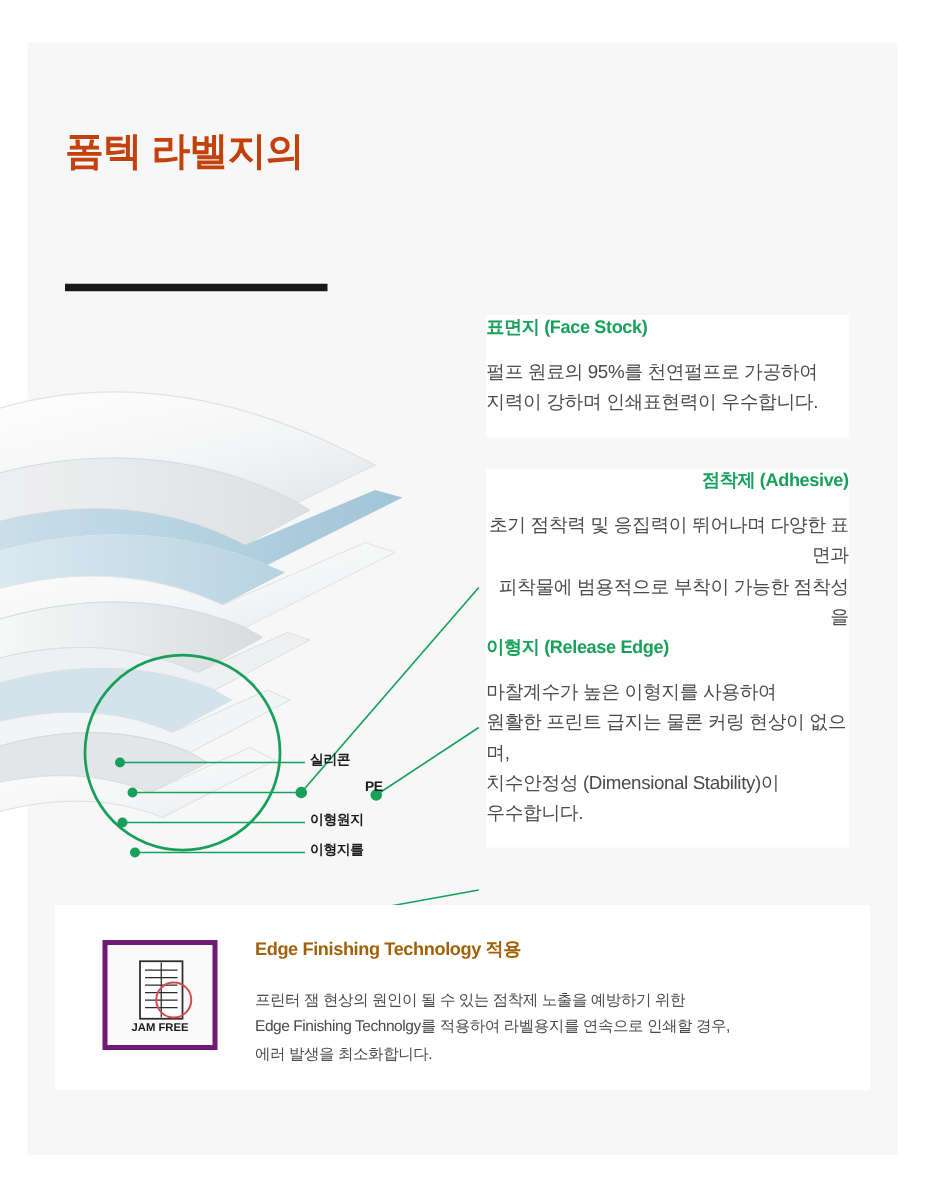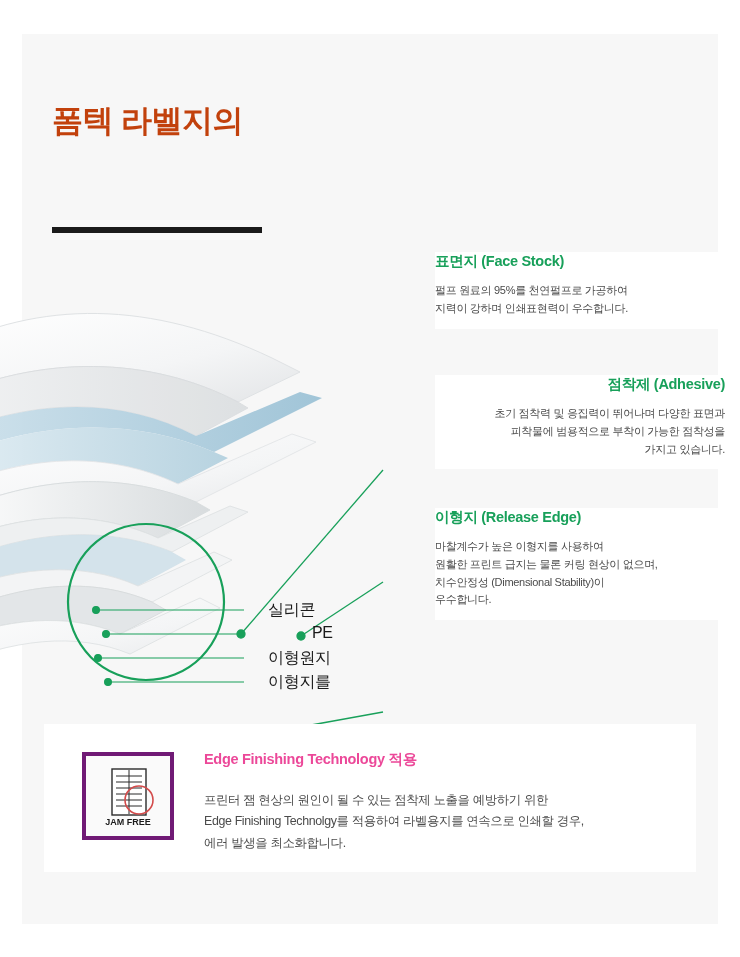--- a/index.html
+++ b/index.html
@@ -53,31 +53,30 @@
     position: absolute;
     left: 0px; top: 230px;
     width: 400px; height: 470px;
   }
   .illus svg { display: block; }
 
   
   .callout {
     position: absolute;
     background: #ffffff;
-    margin-left: 46px;
   }
   .callout .c-title {
     font-size: 14.5px;
     font-weight: bold;
     color: #18a05a;
     margin: 0 0 7px 0;
     letter-spacing: -0.3px;
   }
   .callout .c-body {
-    font-size: 11px;
+    font-size: 15px;
     color: #4b4b4b;
     line-height: 1.62;
     letter-spacing: -0.3px;
     white-space: pre-line;
   }
   #callout-face  { left: 389px; top: 252px; width: 290px; }
   #callout-adh   { left: 389px; top: 375px; width: 290px; text-align: right; }
   #callout-liner { left: 389px; top: 508px; width: 290px; }
 
   
@@ -89,26 +88,25 @@
   }
 
   
   .zoom-labels {
     position: absolute;
     left: 248px; top: 600px;
     width: 150px;
   }
   .zoom-label {
     position: absolute;
-    font-size: 16px;
-    font-weight: normal;
+    font-size: 11px;
+    font-weight: bold;
     color: #1a1a1a;
     letter-spacing: -0.3px;
     white-space: nowrap;
-    margin-left: 20px;
   }
   #zl0 { left: 0px;  top: 0px; }
   #zl1 { left: 0px;  top: 24px; padding-left: 44px; }
   #zl2 { left: 0px;  top: 48px; }
   #zl3 { left: 0px;  top: 72px; }
 
   
   .bottom {
     position: absolute;
     left: 44px; top: 724px;
@@ -133,21 +131,21 @@
     letter-spacing: 0px;
   }
   .bottom-text {
     position: absolute;
     left: 160px; top: 26px;
     width: 470px;
   }
   .bottom-title {
     font-size: 14.5px;
     font-weight: bold;
-    color: #ec4899;
+    color: #a16207;
     margin: 0 0 8px 0;
     letter-spacing: -0.3px;
   }
   .bottom-body {
     font-size: 12.4px;
     color: #4b4b4b;
     line-height: 1.72;
     letter-spacing: -0.35px;
     white-space: pre-line;
     margin-top: 21px;

